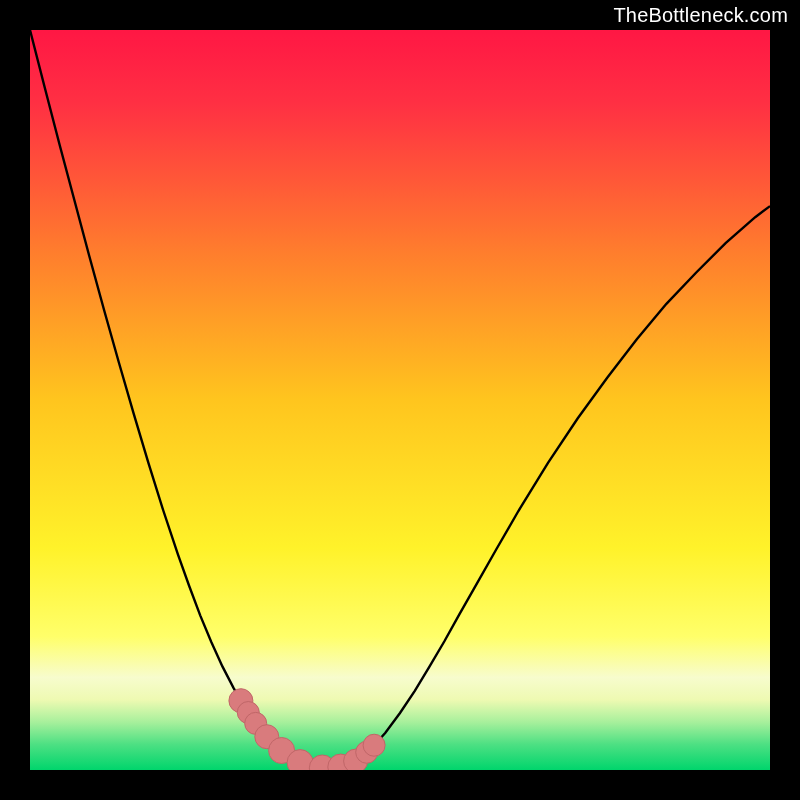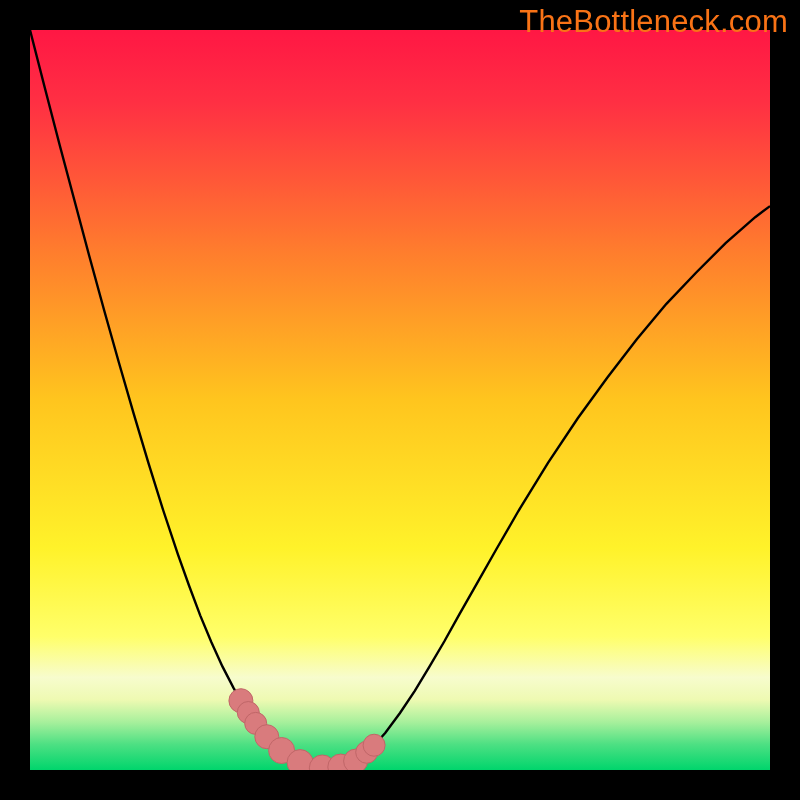--- a/index.html
+++ b/index.html
@@ -15,23 +15,23 @@
     position: relative;
     width: 800px;
     height: 800px;
     background: #000000;
   }
   .watermark {
     position: absolute;
     top: 4px;
     right: 12px;
     z-index: 50;
-    font-size: 31px;
+    font-size: 20px;
     font-weight: 500;
-    color: #f97316;
+    color: #ffffff;
     letter-spacing: 0.2px;
     user-select: none;
   }
   .plot {
     position: absolute;
     top: 30px;
     left: 30px;
     width: 740px;
     height: 740px;
     overflow: hidden;

